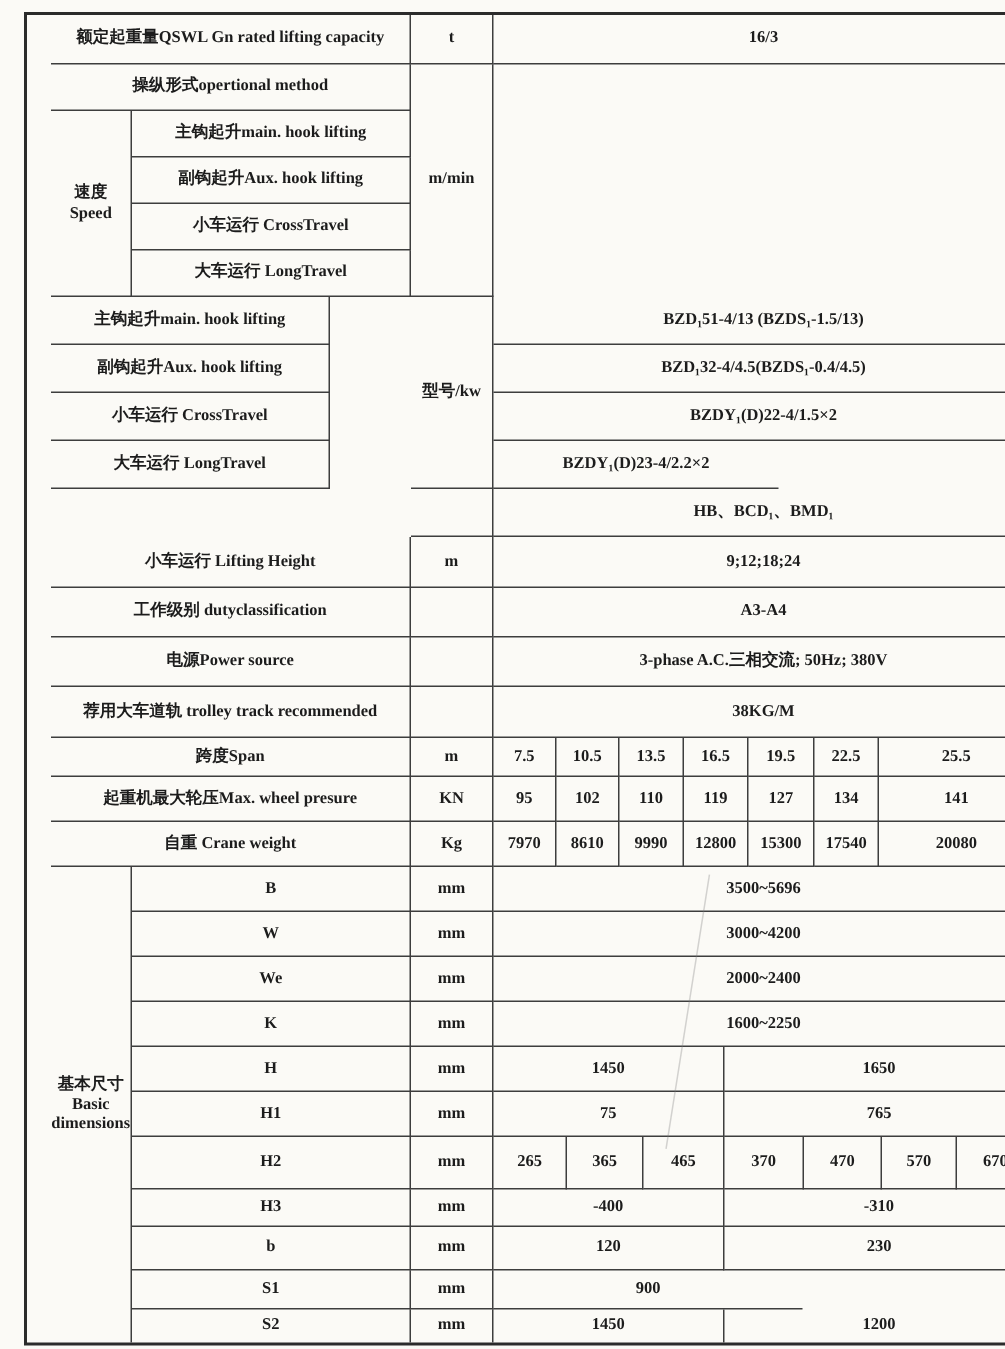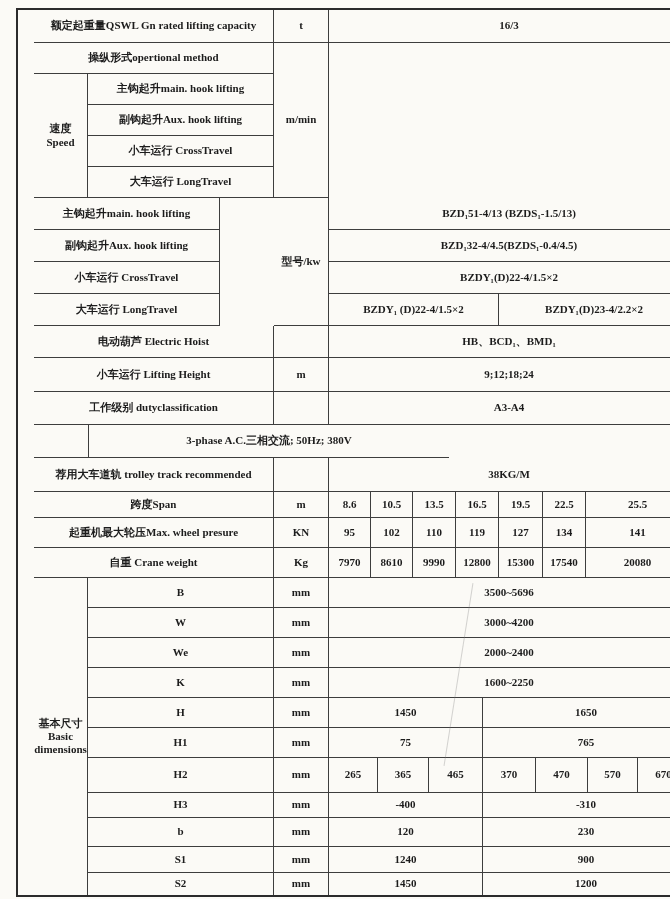--- a/index.html
+++ b/index.html
@@ -79,65 +79,64 @@
   <div class="row">
     <div class="col wleft">
       <div class="row">
         <div class="col">
           <div class="c wb h32">主钩起升main. hook lifting</div>
           <div class="c wb h32">副钩起升Aux. hook lifting</div>
           <div class="c wb h32">小车运行 CrossTravel</div>
           <div class="c wb h32">大车运行 LongTravel</div>
         </div>
       </div>
-      <div class="c wab h32">电动葫芦 Electric Hoist</div>
     </div>
     <div class="col">
       <div class="c wc h128">型号/kw</div>
       <div class="c wc h32"></div>
     </div>
     <div class="col">
       <div class="c wd h32 nbr">BZD₁51-4/13 (BZDS₁-1.5/13)</div>
       <div class="c wd h32 nbr">BZD₁32-4/4.5(BZDS₁-0.4/4.5)</div>
       <div class="c wd h32 nbr">BZDY₁(D)22-4/1.5×2</div>
       <div class="row">
-        <div class="c ml h32">BZDY₁ (D)22-4/1.5×2</div>
         <div class="c mr h32 nbr">BZDY₁(D)23-4/2.2×2</div>
       </div>
       <div class="c wd h32 nbr">HB、BCD₁、BMD₁</div>
     </div>
   </div>
 
   <div class="row">
     <div class="c wab h34">小车运行 Lifting Height</div>
     <div class="c wc h34">m</div>
     <div class="c wd h34 nbr">9;12;18;24</div>
   </div>
 
   <div class="row">
     <div class="c wab h33">工作级别 dutyclassification</div>
     <div class="c wc h33"></div>
     <div class="c wd h33 nbr">A3-A4</div>
   </div>
 
   <div class="row">
+    <div class="c wab h33">电源Power source</div>
     <div class="c wc h33"></div>
     <div class="c wd h33 nbr">3-phase A.C.三相交流; 50Hz; 380V</div>
   </div>
 
   <div class="row">
     <div class="c wab h34">荐用大车道轨 trolley track recommended</div>
     <div class="c wc h34"></div>
     <div class="c wd h34 nbr">38KG/M</div>
   </div>
 
   <div class="row">
     <div class="c wab h26">跨度Span</div>
     <div class="c wc h26">m</div>
-    <div class="c d1 h26">8.6</div>
+    <div class="c d1 h26">7.5</div>
     <div class="c d2 h26">10.5</div>
     <div class="c d3 h26">13.5</div>
     <div class="c d4 h26">16.5</div>
     <div class="c d5 h26">19.5</div>
     <div class="c d6 h26">22.5</div>
     <div class="c d7 h26 nbr">25.5</div>
   </div>
 
   <div class="row">
     <div class="c wab h30">起重机最大轮压Max. wheel presure</div>
@@ -221,21 +220,20 @@
       </div>
       <div class="row">
         <div class="c wb h29">b</div>
         <div class="c wc h29">mm</div>
         <div class="c hl h29">120</div>
         <div class="c hr h29 nbr">230</div>
       </div>
       <div class="row">
         <div class="c wb h26">S1</div>
         <div class="c wc h26">mm</div>
-        <div class="c hl h26">1240</div>
         <div class="c hr h26 nbr">900</div>
       </div>
       <div class="row">
         <div class="c wb h22 nbb">S2</div>
         <div class="c wc h22 nbb">mm</div>
         <div class="c hl h22 nbb">1450</div>
         <div class="c hr h22 nbr nbb">1200</div>
       </div>
     </div>
   </div>

